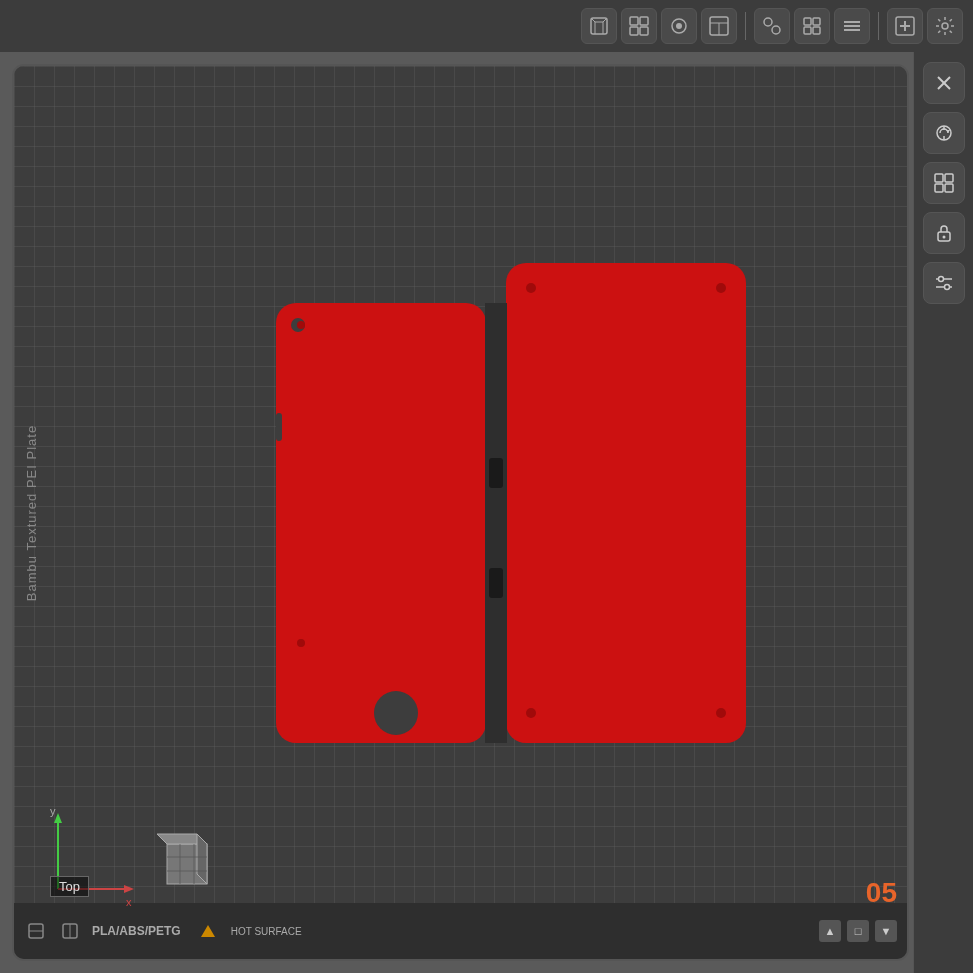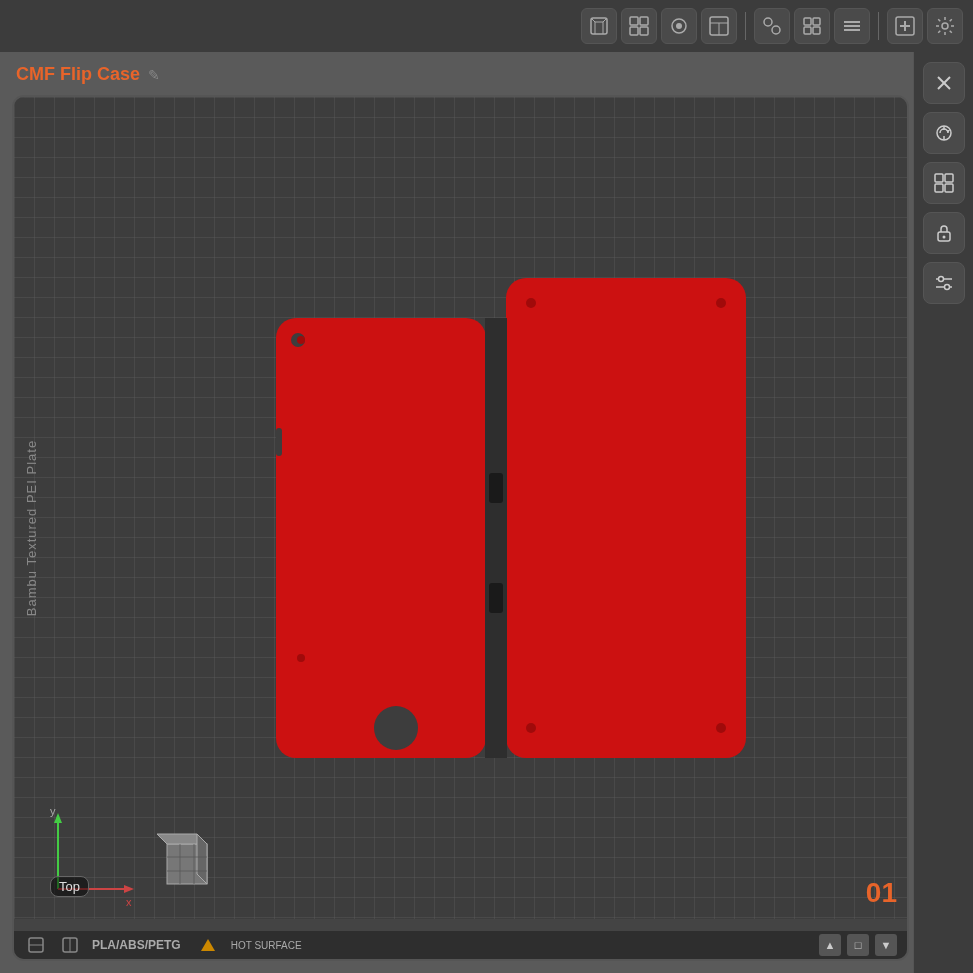--- a/index.html
+++ b/index.html
@@ -135,21 +135,21 @@
       align-items: center;
       justify-content: center;
     }
 
     
     #build-plate-bottom {
       position: absolute;
       bottom: 0;
       left: 0;
       right: 0;
-      height: 28px;
+      height: 56px;
       background: #2e2e2e;
       display: flex;
       align-items: center;
       padding: 0 10px;
       gap: 10px;
     }
 
     .status-icon {
       width: 24px;
       height: 24px;
@@ -329,24 +329,20 @@
       <circle cx="11" cy="11" r="3" stroke="#aaa" stroke-width="1.5" fill="none"></circle>
       <path d="M11 2 L11 5 M11 17 L11 20 M2 11 L5 11 M17 11 L20 11 M4.2 4.2 L6.3 6.3 M15.7 15.7 L17.8 17.8 M17.8 4.2 L15.7 6.3 M6.3 15.7 L4.2 17.8" stroke="#aaa" stroke-width="1.5"></path>
     </svg>
   </div>
 </div>
 
 <div id="main-area">
 
   <div id="build-area">
 
-    <div id="project-title">
-      <span id="project-name">CMF Flip Case</span>
-      <span id="edit-icon">✎</span>
-    </div>
 
     <div id="build-plate-container">
       <div id="build-plate-grid"></div>
 
       <div id="plate-label">Bambu Textured PEI Plate</div>
 
       <div id="model-container">
         <svg width="490" height="510" viewBox="0 0 490 510">
 
           <rect x="10" y="50" width="210" height="440" rx="20" ry="20" fill="#cc1111"></rect>
@@ -371,21 +367,21 @@
           <circle cx="455" cy="35" r="5" fill="#a00a0a"></circle>
           <circle cx="265" cy="460" r="5" fill="#a00a0a"></circle>
           <circle cx="455" cy="460" r="5" fill="#a00a0a"></circle>
 
           <rect x="219" y="50" width="22" height="440" fill="#2e2e2e"></rect>
           <rect x="223" y="205" width="14" height="30" rx="3" fill="#1a1a1a"></rect>
           <rect x="223" y="315" width="14" height="30" rx="3" fill="#1a1a1a"></rect>
         </svg>
       </div>
 
-      <div id="plate-number">01</div>
+      <div id="plate-number">05</div>
 
       <div id="build-plate-bottom">
         <div class="status-icon">
           <svg width="18" height="18" viewBox="0 0 18 18" fill="none">
             <rect x="2" y="2" width="14" height="14" rx="2" stroke="#888" stroke-width="1.5" fill="none"></rect>
             <line x1="2" y1="9" x2="16" y2="9" stroke="#888" stroke-width="1"></line>
           </svg>
         </div>
         <div class="status-icon">
           <svg width="18" height="18" viewBox="0 0 18 18" fill="none">
@@ -425,21 +421,21 @@
           <polygon points="15,15 5,5 45,5 55,15" fill="#888" stroke="#aaa" stroke-width="1"></polygon>
           <polygon points="55,15 45,5 45,45 55,55" fill="#666" stroke="#aaa" stroke-width="1"></polygon>
 
           <line x1="15" y1="28" x2="55" y2="28" stroke="#555" stroke-width="0.7"></line>
           <line x1="15" y1="42" x2="55" y2="42" stroke="#555" stroke-width="0.7"></line>
           <line x1="28" y1="15" x2="28" y2="55" stroke="#555" stroke-width="0.7"></line>
           <line x1="42" y1="15" x2="42" y2="55" stroke="#555" stroke-width="0.7"></line>
         </svg>
       </div>
 
-      <div id="view-label-box" style="position:absolute;bottom:62px;left:36px;background:rgba(0,0,0,0.5);border:1px solid #666;border-radius:8px;padding:2px 8px;color:#ddd;font-size:13px;z-index:10;">Top</div>
+      <div id="view-label-box" style="position:absolute;bottom:62px;left:36px;background:rgba(0,0,0,0.5);border:1px solid #666;border-radius:0;padding:2px 8px;color:#ddd;font-size:13px;z-index:10;">Top</div>
 
     </div>
   </div>
 
   <div id="right-toolbar">
     <div class="right-tool-btn">
       <svg width="20" height="20" viewBox="0 0 20 20" fill="none">
         <line x1="4" y1="4" x2="16" y2="16" stroke="#ccc" stroke-width="2"></line>
         <line x1="16" y1="4" x2="4" y2="16" stroke="#ccc" stroke-width="2"></line>
       </svg>

